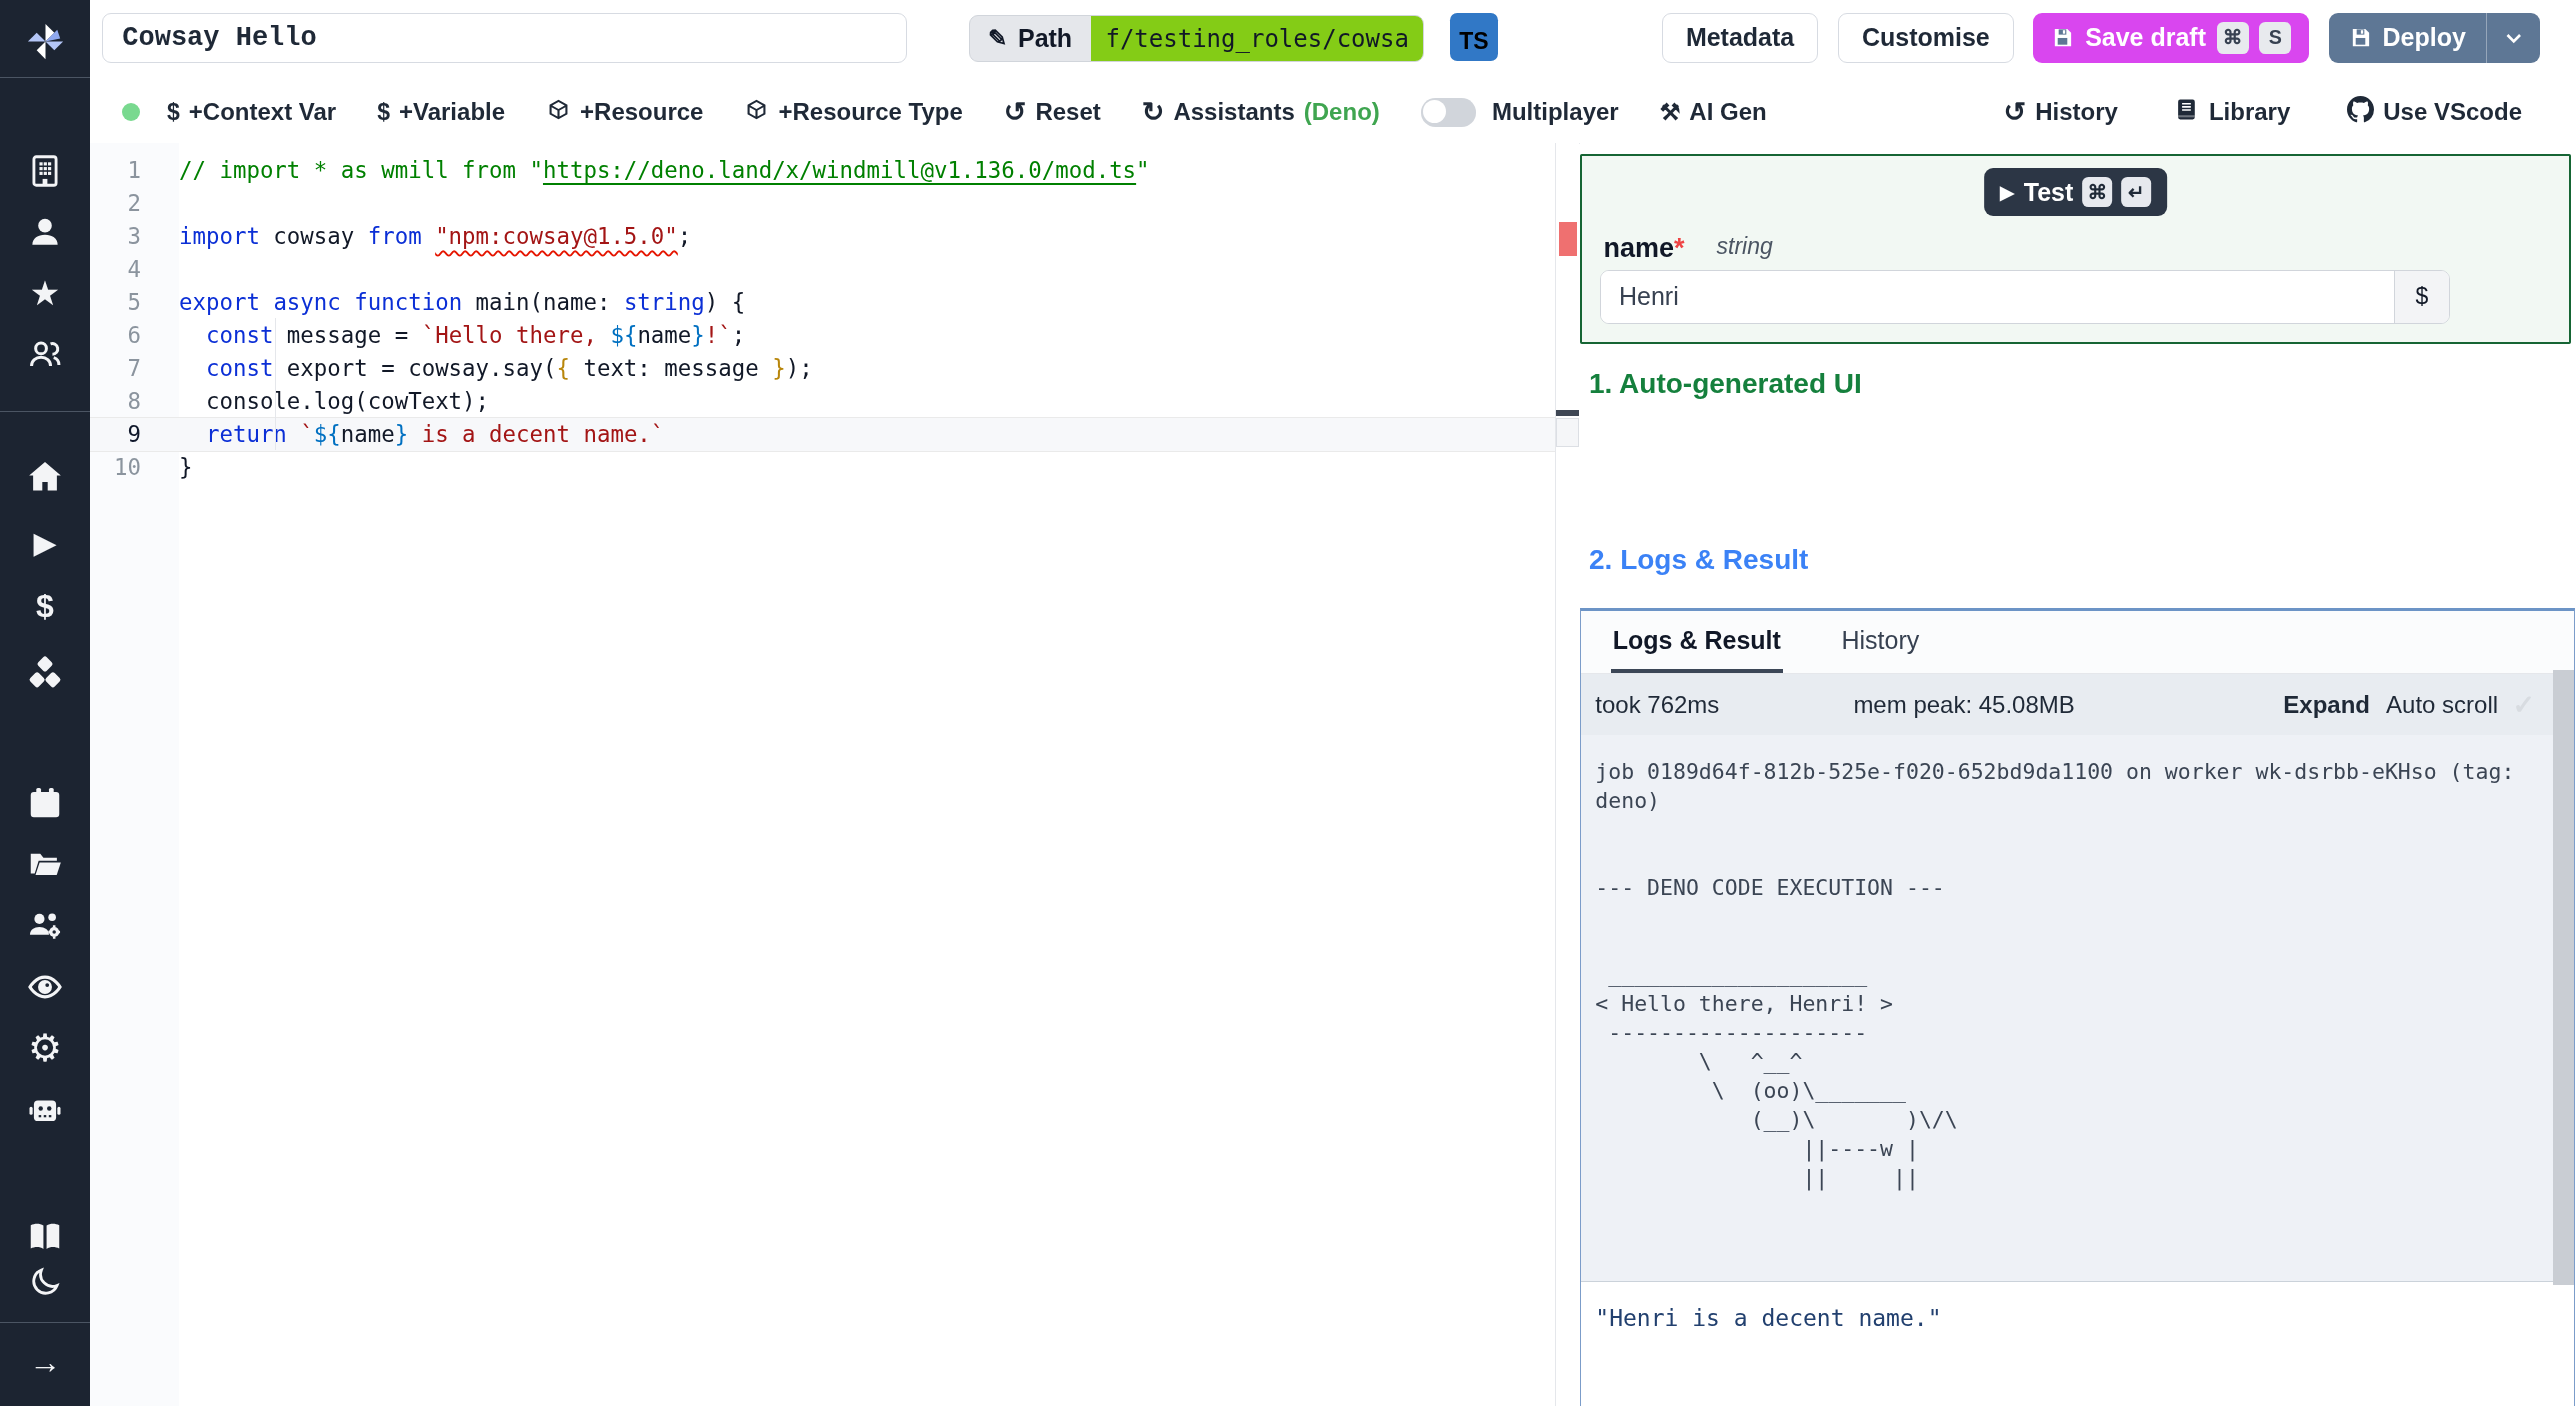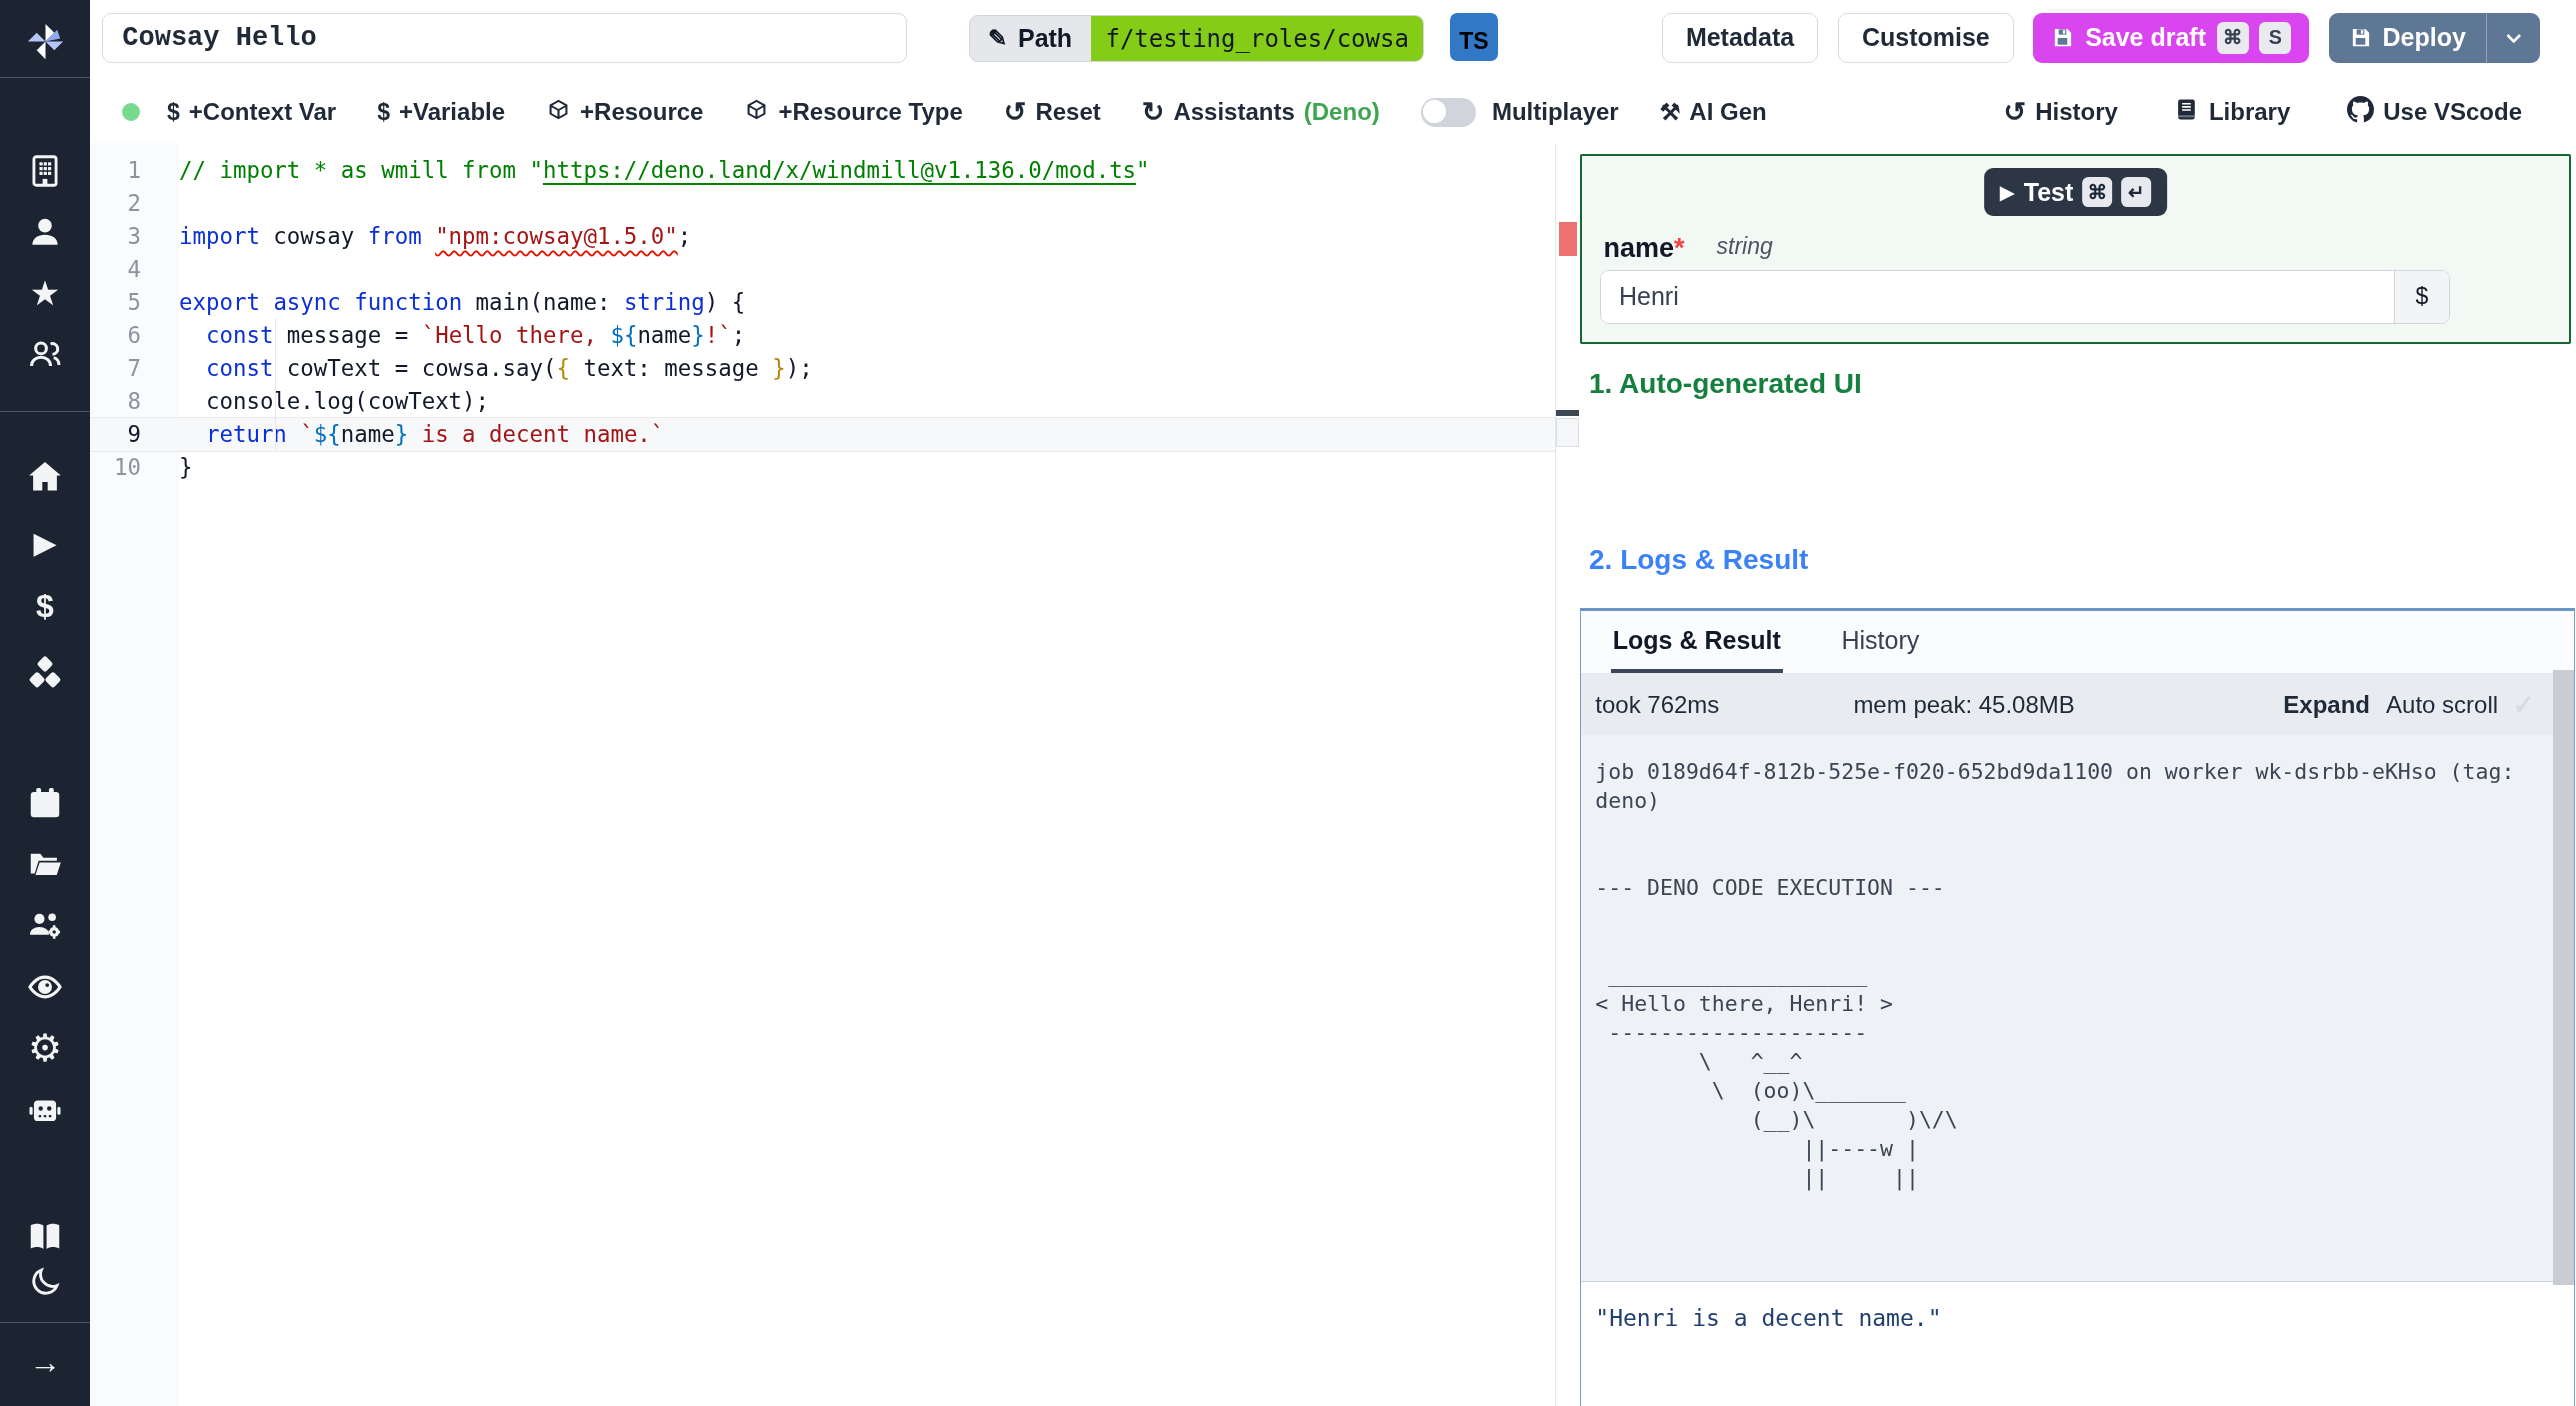--- a/index.html
+++ b/index.html
@@ -385,21 +385,21 @@
         <div class="code-row">
           <span class="ln">5</span>
           <span class="ctext"><span class="tok-k">export</span><span class="tok-d"> </span><span class="tok-k">async</span><span class="tok-d"> </span><span class="tok-k">function</span><span class="tok-d"> main(name: </span><span class="tok-k">string</span><span class="tok-d">) {</span></span>
         </div>
         <div class="code-row">
           <span class="ln">6</span>
           <span class="ctext"><span class="tok-d">  </span><span class="tok-k">const</span><span class="tok-d"> message = </span><span class="tok-s">`Hello there, </span><span class="tok-t">${</span><span class="tok-d">name</span><span class="tok-t">}</span><span class="tok-s">!`</span><span class="tok-d">;</span></span>
         </div>
         <div class="code-row">
           <span class="ln">7</span>
-          <span class="ctext"><span class="tok-d">  </span><span class="tok-k">const</span><span class="tok-d"> cowText = cowsa.say(</span><span class="tok-b">{</span><span class="tok-d"> text: message </span><span class="tok-b">}</span><span class="tok-d">);</span></span>
+          <span class="ctext"><span class="tok-d">  </span><span class="tok-k">const</span><span class="tok-d"> export = cowsay.say(</span><span class="tok-b">{</span><span class="tok-d"> text: message </span><span class="tok-b">}</span><span class="tok-d">);</span></span>
         </div>
         <div class="code-row">
           <span class="ln">8</span>
           <span class="ctext"><span class="tok-d">  console.log(cowText);</span></span>
         </div>
         <div class="code-row active">
           <span class="ln">9</span>
           <span class="ctext"><span class="tok-d">  </span><span class="tok-k">return</span><span class="tok-d"> </span><span class="tok-s">`</span><span class="tok-t">${</span><span class="tok-d">name</span><span class="tok-t">}</span><span class="tok-s"> is a decent name.`</span></span>
         </div>
         <div class="code-row">

